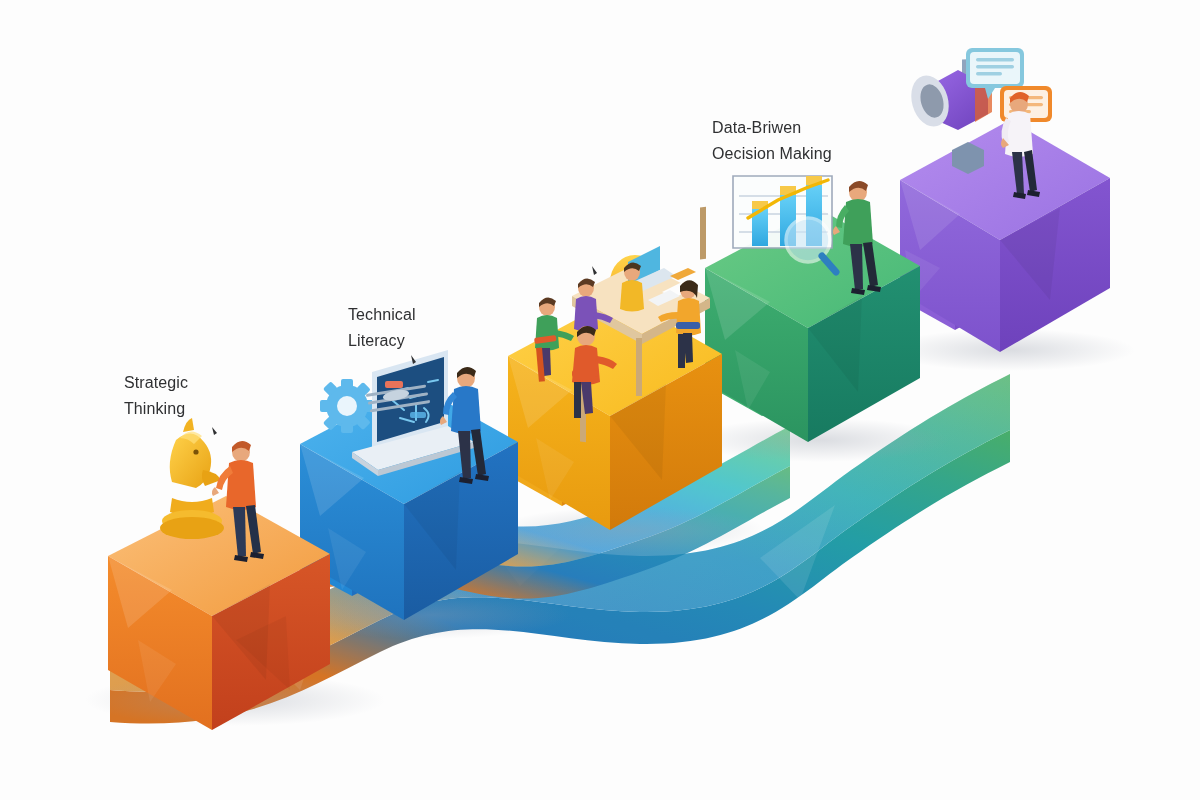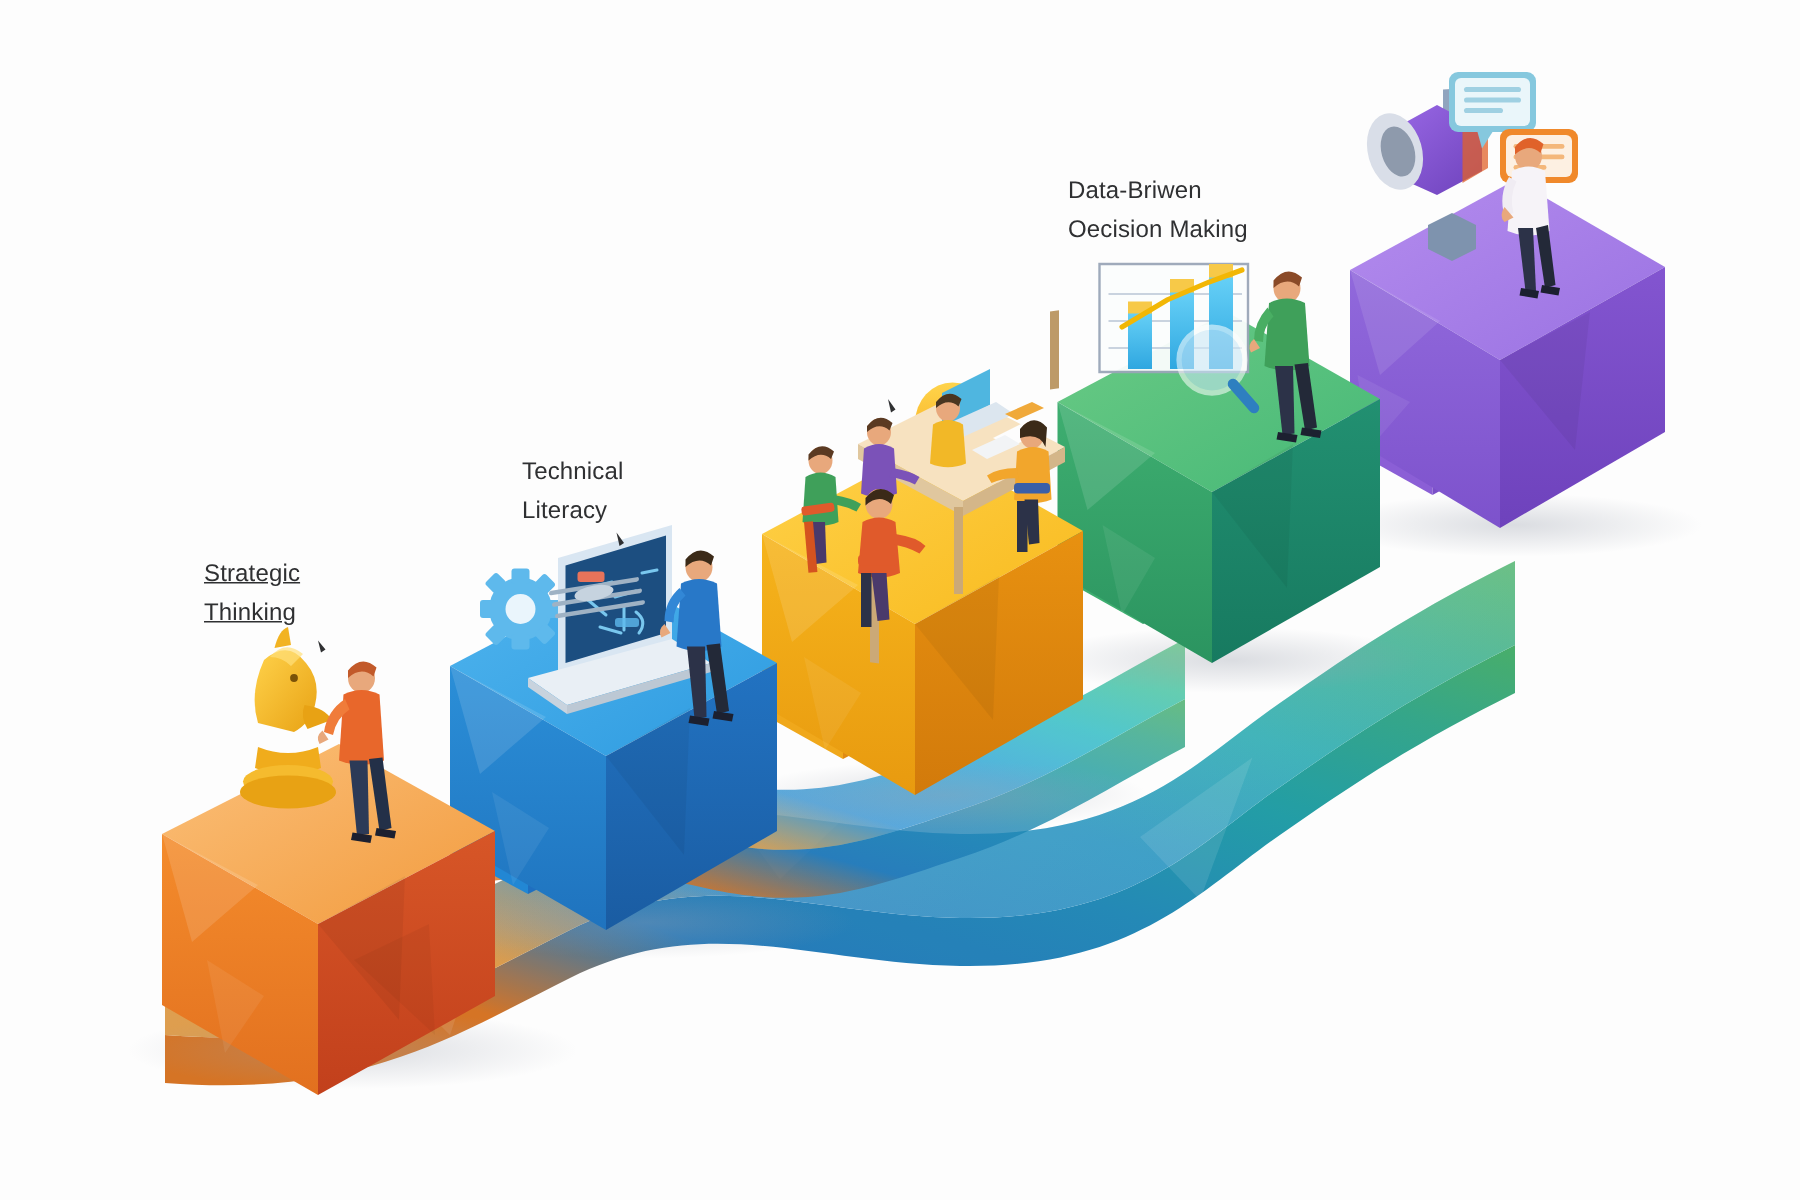--- a/index.html
+++ b/index.html
@@ -15,21 +15,21 @@
   .step-label{
     position:absolute;
     color:#2f3032;
     font-size:16px;
     line-height:26px;
     font-weight:400;
     letter-spacing:.1px;
     white-space:pre-line;
     user-select:none;
   }
-  .lbl-1{left:136px;top:370px;text-decoration:underline;}
+  .lbl-1{left:124px;top:370px;}
   .lbl-2{left:348px;top:290px;margin-top:12px;}
   .lbl-3{left:505px;top:195px;}
   .lbl-4{left:712px;top:115px;}
 </style>
 </head>
 <body>
 
 <div id="stage">
 
   <svg class="layer" viewBox="0 0 1200 800">

